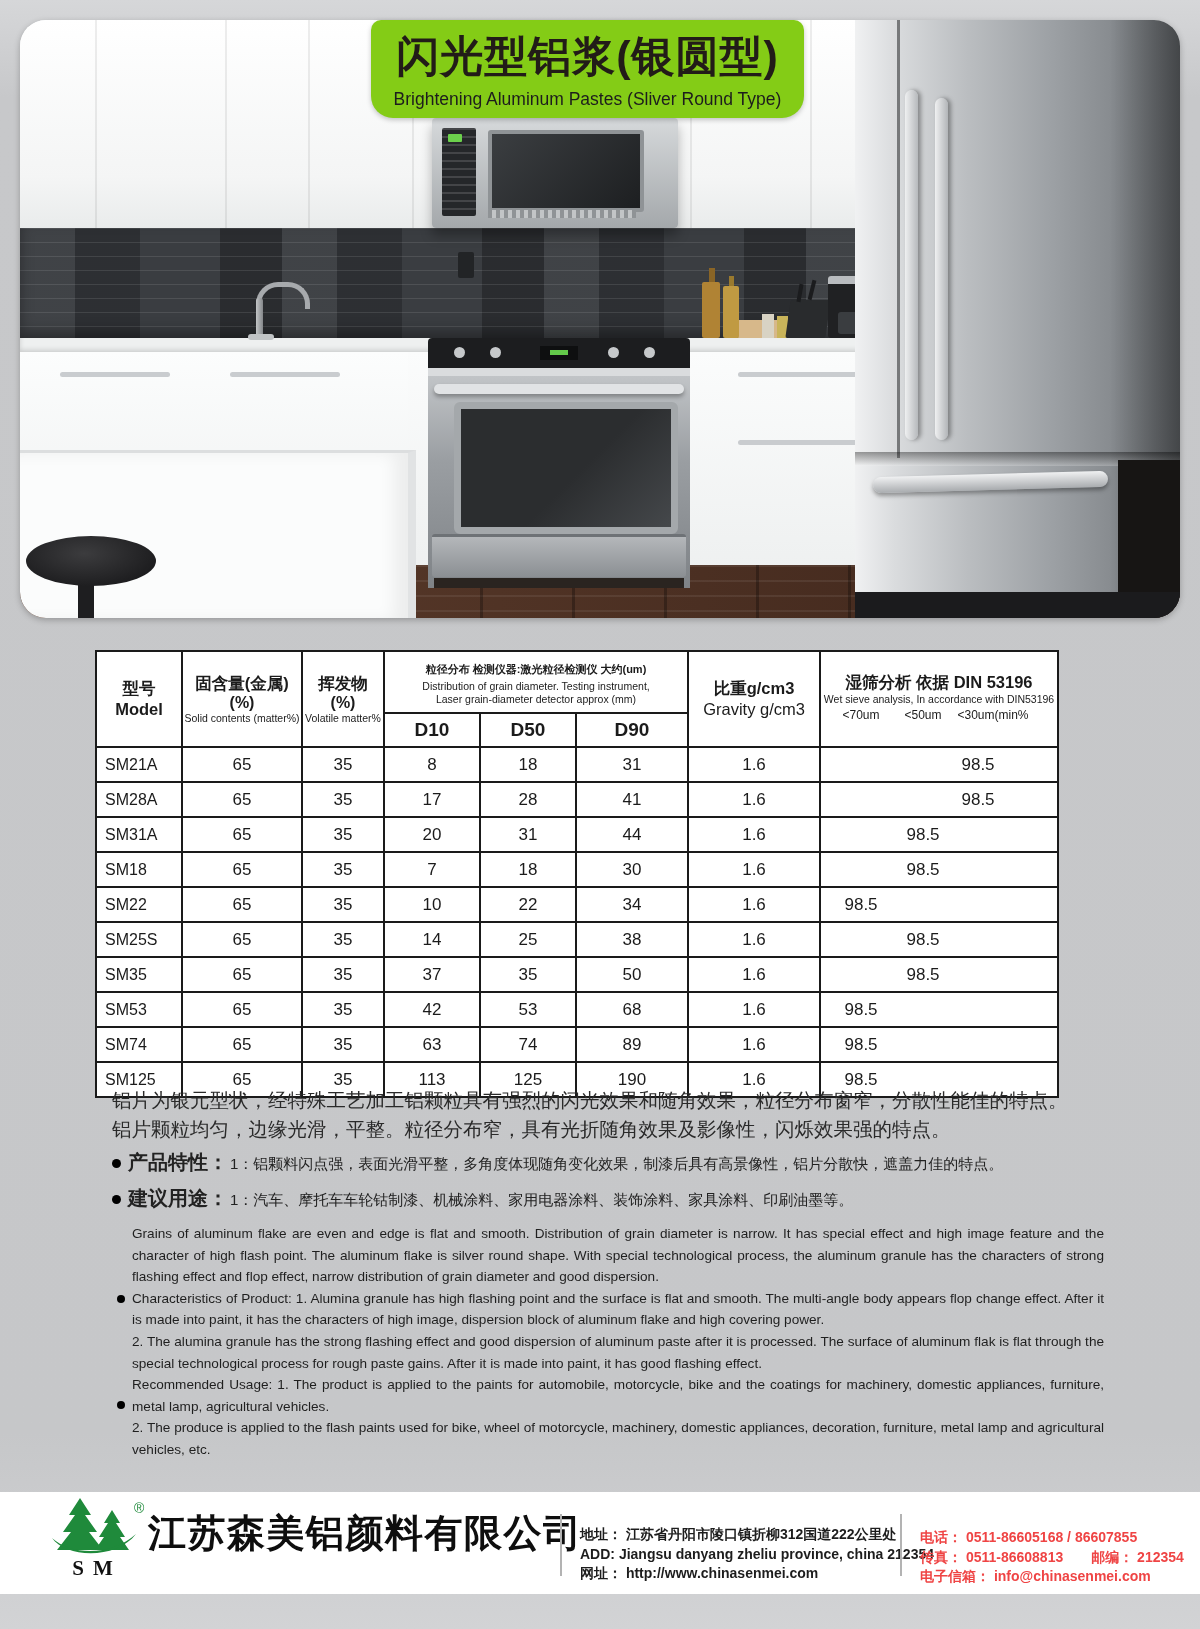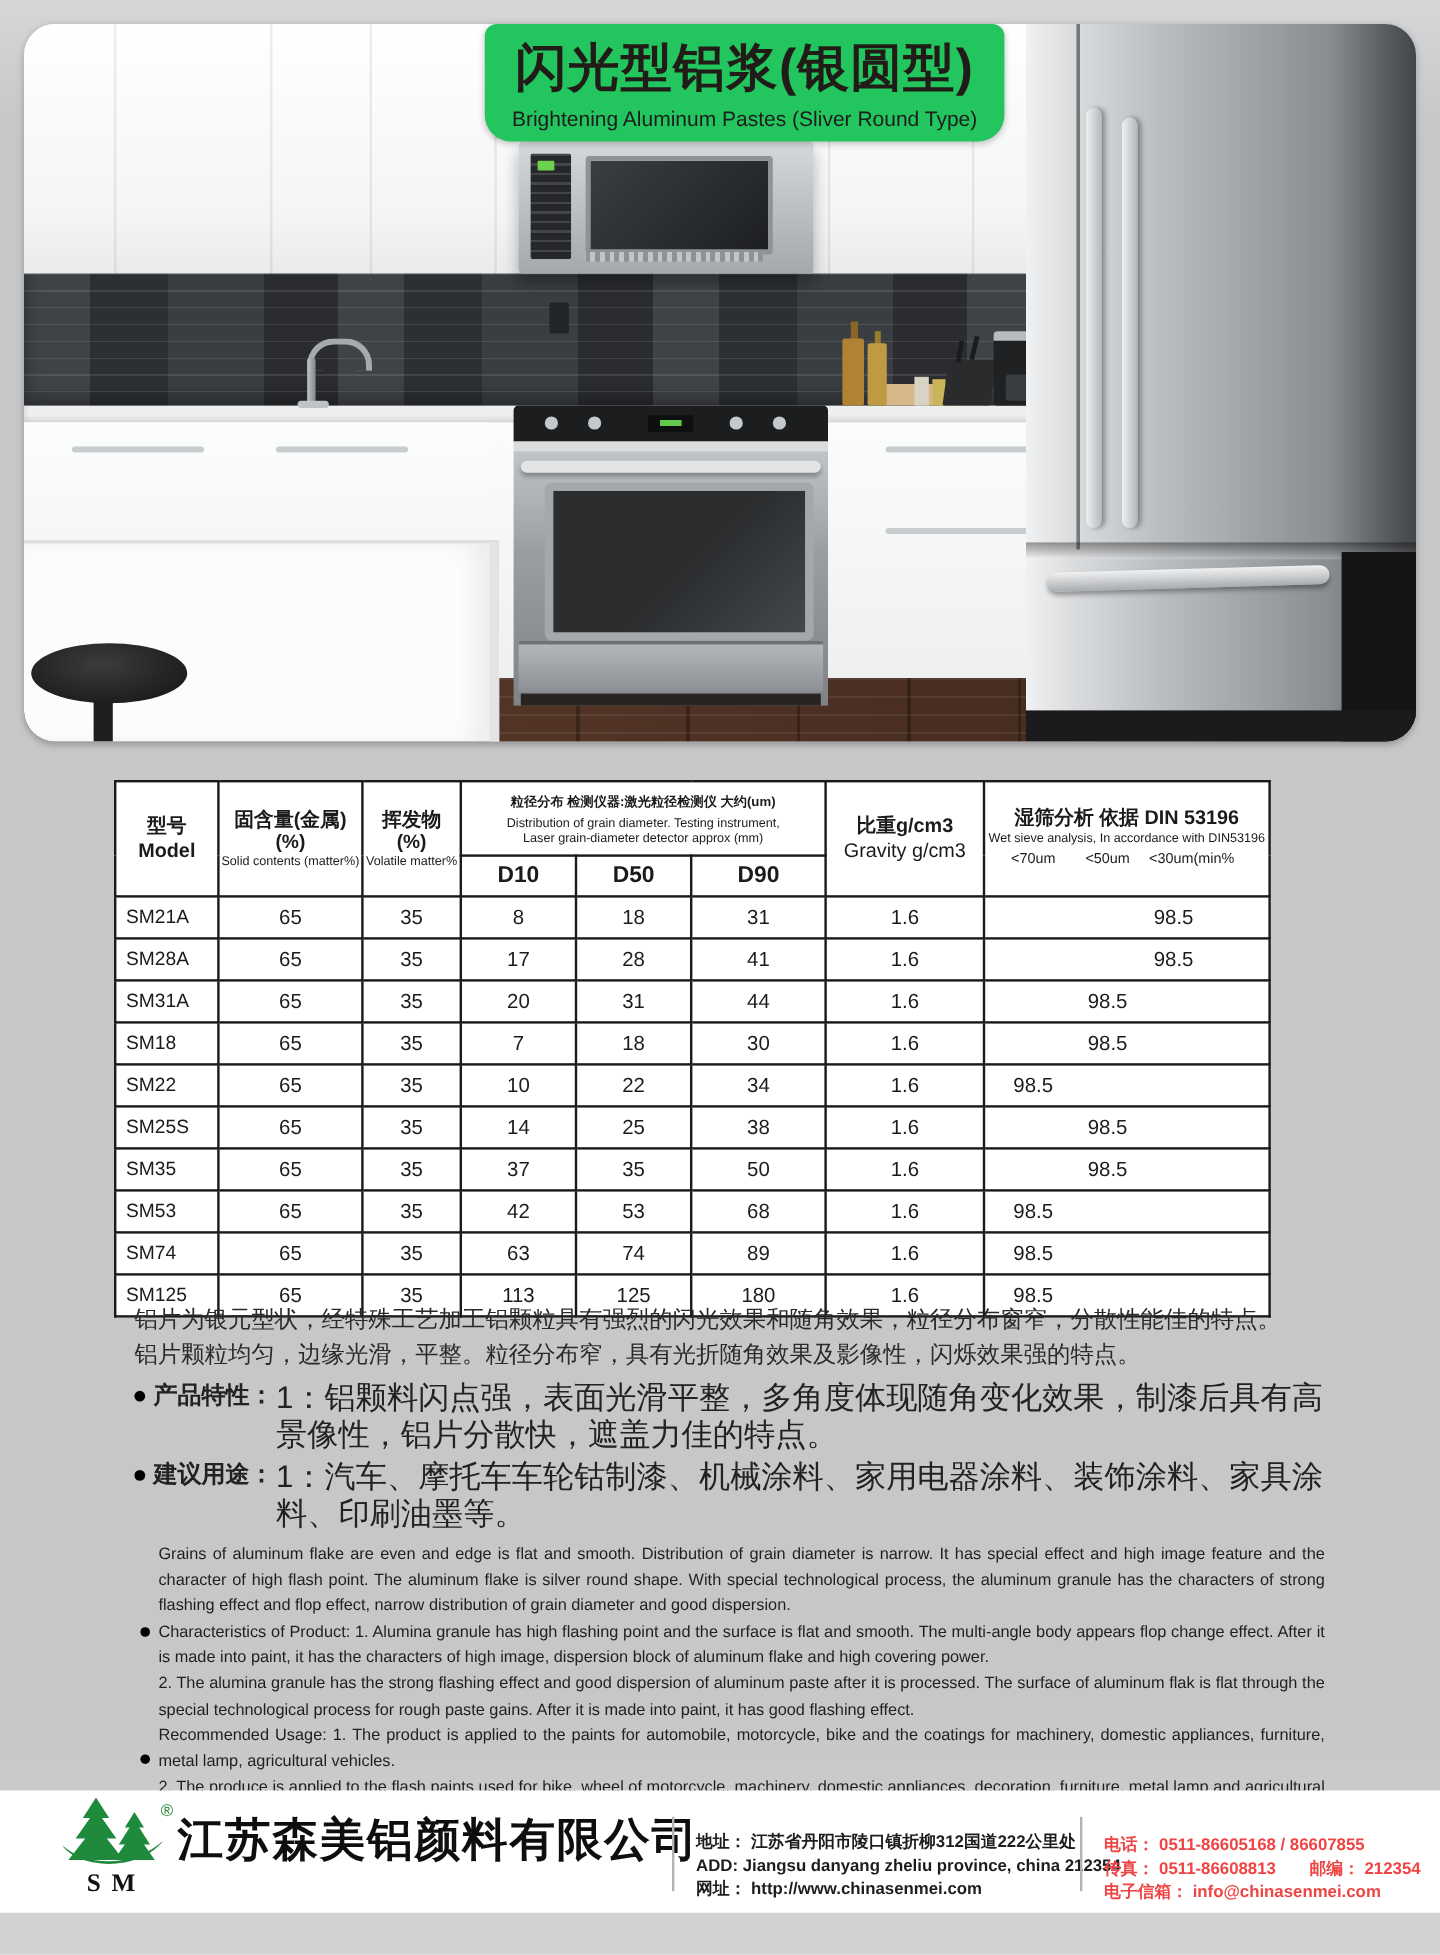--- a/index.html
+++ b/index.html
@@ -71,21 +71,21 @@
     background:linear-gradient(90deg,#f0f1f2 0%,#dadcde 12%,#babdc0 35%,#9da1a5 60%,#84888c 82%,#6d7175 100%);}
   .fr-gap{left:42px;top:0;width:3px;height:438px;background:rgba(38,40,42,.55);}
   .fr-h1{left:50px;top:70px;width:13px;height:350px;background:linear-gradient(90deg,#eff0f1,#b6b9bc);border-radius:7px;box-shadow:3px 0 4px rgba(0,0,0,.35);}
   .fr-h2{left:80px;top:78px;width:13px;height:342px;background:linear-gradient(90deg,#eff0f1,#b2b5b8);border-radius:7px;box-shadow:3px 0 4px rgba(0,0,0,.35);}
   .fr-split{left:0;top:432px;width:325px;height:14px;background:linear-gradient(180deg,rgba(0,0,0,.38),rgba(255,255,255,.22));}
   .fr-fh{left:18px;top:454px;width:235px;height:16px;background:linear-gradient(180deg,#f0f1f2,#a9acaf);border-radius:8px;transform:rotate(-1.6deg);box-shadow:0 3px 4px rgba(0,0,0,.35);}
   .fr-shade{right:0;top:0;width:70px;height:598px;background:linear-gradient(90deg,rgba(0,0,0,0),rgba(0,0,0,.38));}
   .fr-dark{right:0;top:440px;width:62px;height:158px;background:#171514;}
   .fr-base{left:0;top:572px;width:325px;height:26px;background:#1b1b1d;}
   
-  .banner{position:absolute;left:404px;top:20px;width:433px;height:98px;background:#22c55e;
+  .banner{position:absolute;left:371px;top:20px;width:433px;height:98px;background:#84cc16;
     border-radius:10px 10px 22px 22px;text-align:center;box-shadow:0 2px 5px rgba(0,0,0,.22);}
   .banner .cnT{margin-top:8px;font-size:43px;font-weight:800;letter-spacing:1px;color:#221c18;}
   .banner .enT{margin-top:3px;font-size:17.5px;color:#1d1d1d;}
   
   .spec{position:absolute;left:95px;top:650px;border-collapse:collapse;table-layout:fixed;width:962px;background:#fff;}
   .spec col.w0{width:86px}.spec col.w1{width:120px}.spec col.w2{width:82px}.spec col.w3{width:96px}
   .spec col.w4{width:96px}.spec col.w5{width:112px}.spec col.w6{width:132px}.spec col.w7{width:238px}
   .spec th,.spec td{border:2px solid #1a1a1a;color:#1b1b1b;padding:0;}
   .spec thead th{font-weight:600;vertical-align:middle;}
   .hcn{font-size:16.5px;line-height:21px;}
@@ -103,21 +103,21 @@
   .c-wet span{position:absolute;top:50%;transform:translate(-50%,-50%);font-size:17px;}
   .c-wet span:nth-child(1){left:40px}.c-wet span:nth-child(2){left:102px}.c-wet span:nth-child(3){left:157px}
   
   .notes{position:absolute;left:112px;top:1086px;width:996px;color:#222;}
   .notes p{margin:0;}
   .intro{margin-left:18px;font-size:19.5px;line-height:29px;color:#2a2a2a;}
   .cn-group{display:flex;margin-top:5px;}
   .dot{flex:0 0 9px;width:9px;height:9px;background:#000;border-radius:50%;margin:10px 7px 0 0;}
   .g-label{flex:0 0 102px;font-size:20px;font-weight:700;white-space:nowrap;}
   .g-items{flex:1;}
-  .g-items p{font-size:26px;line-height:30.5px;}
+  .g-items p{font-size:15px;line-height:30.5px;}
   .en-block{margin-top:8px;margin-left:20px;width:972px;}
   .en-block p{position:relative;font-size:13.6px;line-height:21.6px;text-align:justify;color:#1f1f1f;}
   .en-dot{position:absolute;left:-15px;width:8px;height:8px;border-radius:50%;background:#000;}
   
   .footer{position:absolute;left:0;top:1492px;width:1200px;height:102px;background:#fff;}
   .f-logo{position:absolute;left:46px;top:6px;width:96px;text-align:center;}
   .f-reg{position:absolute;left:88px;top:2px;color:#1f8a3b;font-size:14px;}
   .f-sm{font-family:"Liberation Serif","DejaVu Serif",serif;font-weight:700;font-size:21px;letter-spacing:9px;color:#111;margin-top:-4px;margin-left:6px;}
   .f-company{position:absolute;left:148px;top:16px;}
   .f-cn{font-size:38px;font-weight:800;color:#0e0e0e;letter-spacing:1.5px;}
@@ -385,21 +385,21 @@
           <span></span>
           <span></span>
         </td>
       </tr>
       <tr>
         <td class="c-model">SM125</td>
         <td class="c-solid">65</td>
         <td class="c-volatile">35</td>
         <td class="c-d10">113</td>
         <td class="c-d50">125</td>
-        <td class="c-d90">180</td>
+        <td class="c-d90">190</td>
         <td class="c-gravity">1.6</td>
         <td class="c-wet">
           <span>98.5</span>
           <span></span>
           <span></span>
         </td>
       </tr>
     </tbody>
 </table>
 

